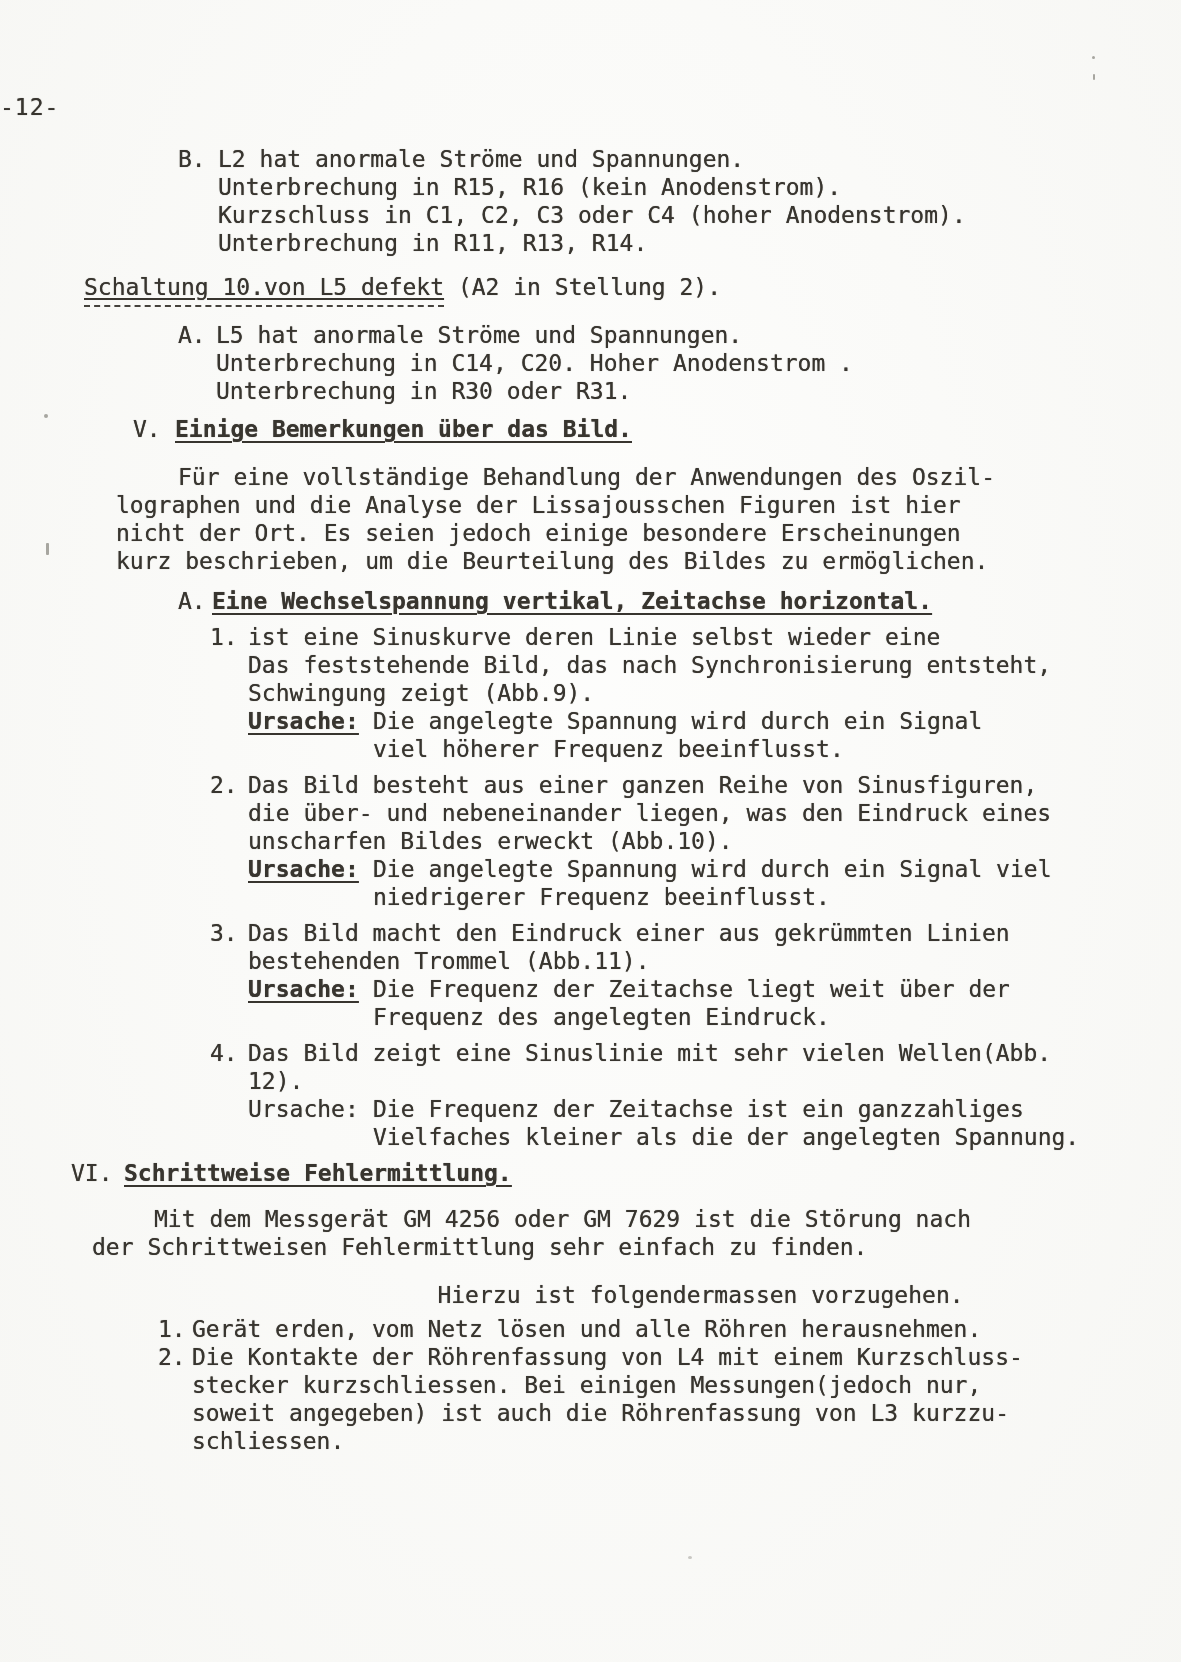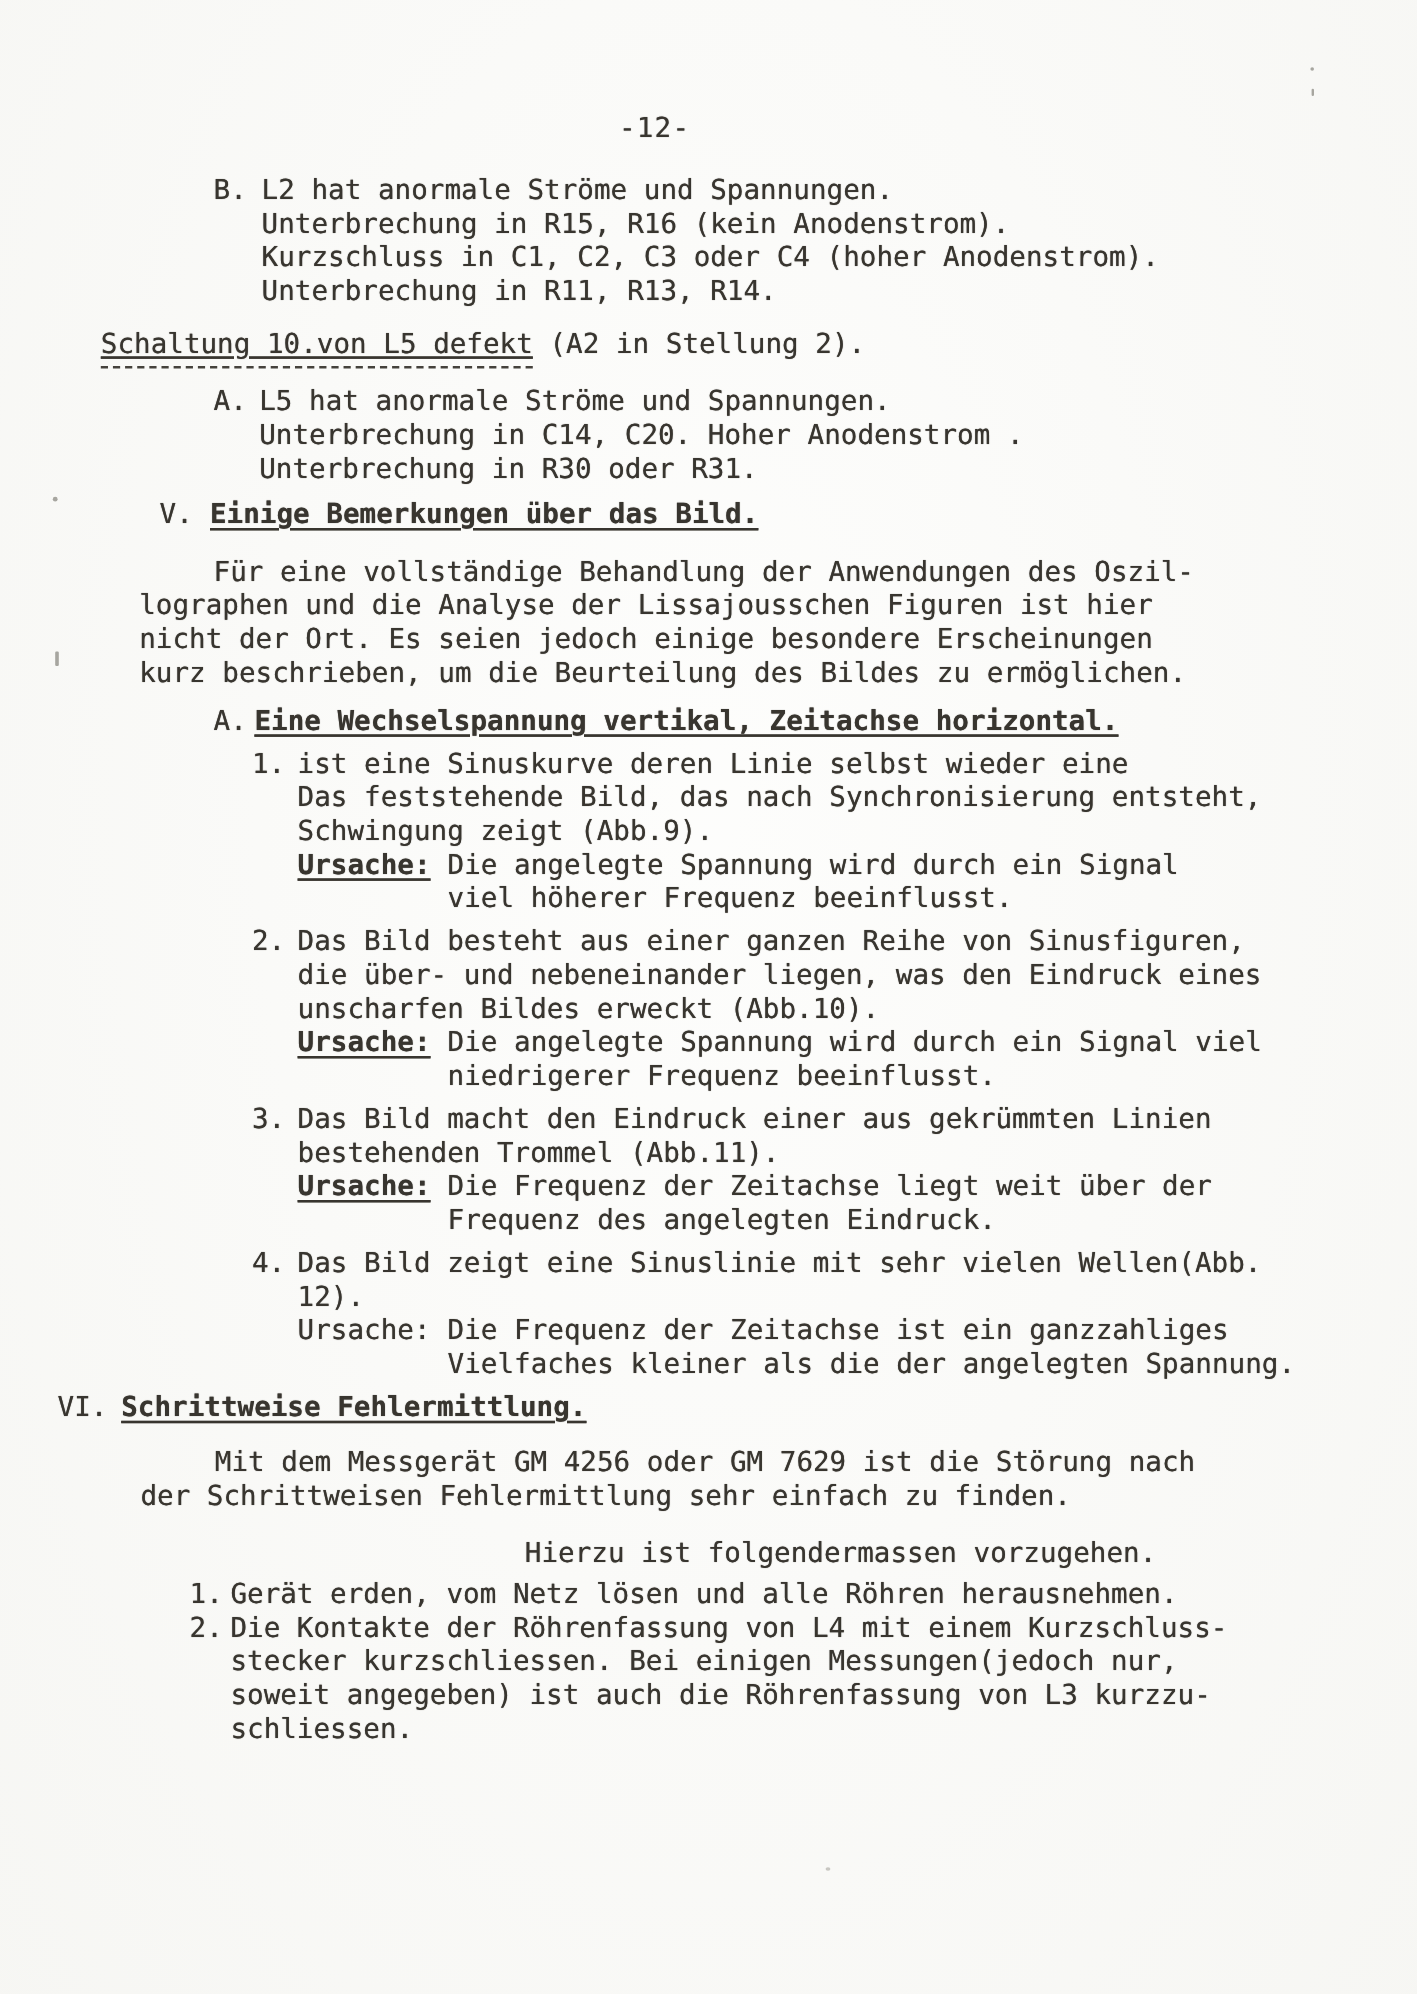--- a/index.html
+++ b/index.html
@@ -15,21 +15,21 @@
       #fbfbf8;
     color: #38352f;
     font-family: "DejaVu Sans Mono", "Liberation Mono", monospace;
     font-size: 23px;
     line-height: 28px;
     padding-top: 93px;
     text-shadow: 0 0 0.7px rgba(56,53,47,0.85);
   }
 
   .page-number {
-    text-align: center;
+    text-align: left;
     padding-right: 90px;
     margin-bottom: 24px;
     letter-spacing: 1px;
   }
 
   .row  { display: flex; align-items: flex-start; }
   .lab  { flex: 0 0 auto; white-space: pre; }
   .body { flex: 1 1 auto; min-width: 0; }
   .line { white-space: pre; min-height: 28px; }
 
@@ -48,22 +48,22 @@
     text-underline-offset: 3px;
     border-bottom: 2px dashed #45423c;
     padding-bottom: 4px;
   }
   .block-a        { margin-left: 178px; margin-top: 14px; }
   .v-heading      { margin-left: 133px; margin-top: 10px; }
   .v-paragraph    { margin-left: 116px; margin-top: 20px; }
   .a-heading      { margin-left: 178px; margin-top: 12px; }
   .items          { margin-left: 210px; margin-top: 8px; }
   .item           { margin-bottom: 8px; }
-  .vi-heading     { margin-left: 48px; margin-top: 6px; }
-  .vi-paragraph   { margin-left: 117px; margin-top: 18px; }
+  .vi-heading     { margin-left: 71px; margin-top: 6px; }
+  .vi-paragraph   { margin-left: 92px; margin-top: 18px; }
   .hierzu         { margin-left: 158px; margin-top: 20px; text-align: center; }
   .steps          { margin-left: 158px; margin-top: 6px; }
 
   .indent-first   { padding-left: 62px; }
 
   .speck {
     position: absolute;
     background: #565349;
     border-radius: 50%;
     opacity: 0.5;

